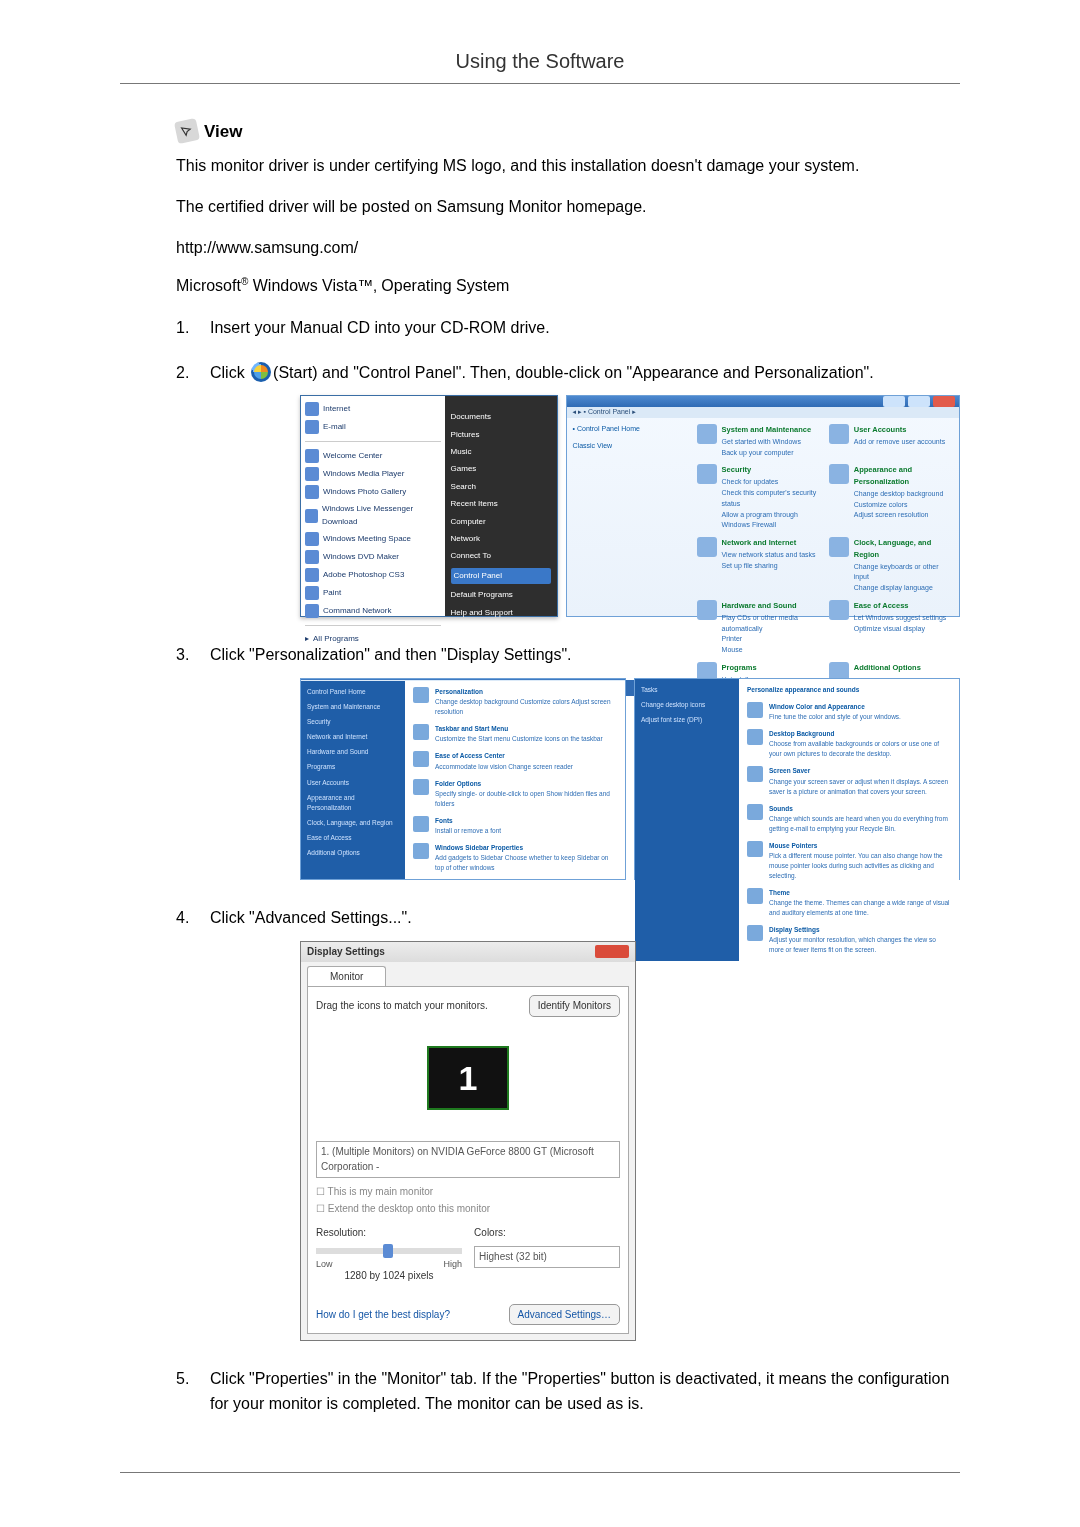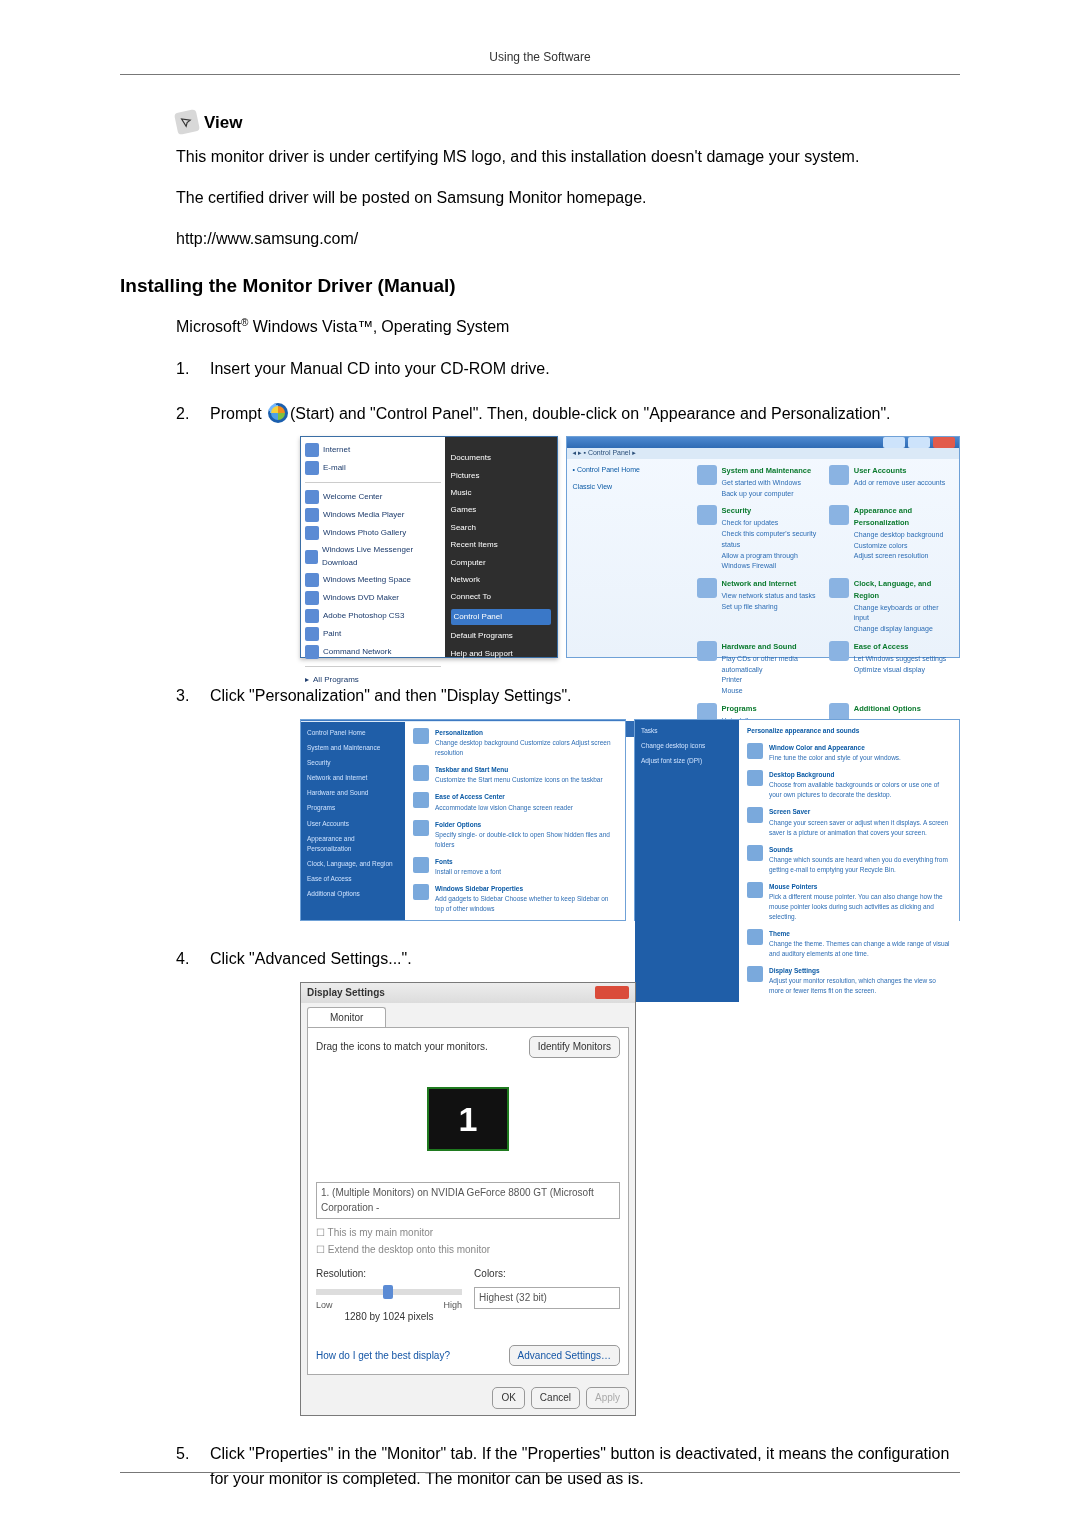--- a/index.html
+++ b/index.html
@@ -1,17 +1,17 @@
 <!DOCTYPE html>
 <html><head>
 <meta charset="utf-8">
 <style>
   body{margin:0;background:#fff;font-family:Arial,Helvetica,sans-serif;color:#000;display:flex;justify-content:center}
   .page{width:1080px;height:1527px;position:relative;box-sizing:border-box;padding:50px 120px 60px}
-  .header-title{text-align:center;font-size:12px;color:#333;padding-bottom:10px;border-bottom:1px solid #777;margin-bottom:36px}
+  .header-title{text-align:center;font-size:20px;color:#333;padding-bottom:10px;border-bottom:1px solid #777;margin-bottom:36px}
   .note-row{display:flex;align-items:flex-end;gap:6px;margin:20px 0 12px 56px}
   .note-icon{width:22px;height:22px;border-radius:4px;background:#d8d8d8;display:flex;align-items:center;justify-content:center;transform:rotate(-12deg)}
   .note-icon svg{width:14px;height:14px}
   .note-label{font-size:17px;font-weight:bold}
   .body-text{font-size:16px;line-height:1.55;margin:0 0 16px 56px;max-width:770px}
   h2.section{font-size:19px;font-weight:bold;margin:24px 0 20px}
   .sub{font-size:16px;margin-left:56px;margin-bottom:20px}
   sup{font-size:10px}
   ol.steps{list-style:none;padding:0;margin:0 0 0 56px;max-width:792px;counter-reset:st}
   ol.steps>li{counter-increment:st;position:relative;padding-left:34px;font-size:16px;line-height:1.55;margin-bottom:20px}
@@ -86,27 +86,26 @@
       <svg viewBox="0 0 24 24" fill="none" stroke="#333" stroke-width="2">
           <path d="M4 5l5 14 3-6 6-3z"></path>
         </svg>
     </span>
     <span class="note-label">View</span>
   </div>
   <p class="body-text">This monitor driver is under certifying MS logo, and this installation doesn't damage your system.</p>
   <p class="body-text">The certified driver will be posted on Samsung Monitor homepage.</p>
   <p class="body-text">http://www.samsung.com/</p>
 
-  <h2 class="section">Installing the Monitor Driver (Manual)</h2>
   <p class="sub"><span>Microsoft</span><sup>®</sup><span> Windows Vista™‚ Operating System</span></p>
 
   <ol class="steps">
     <li>Insert your Manual CD into your CD-ROM drive.</li>
     <li>
-      <span>Prompt </span><span class="start-orb"></span><span>(Start) and "Control Panel". Then, double-click on "Appearance and Personalization".</span>
+      <span>Click </span><span class="start-orb"></span><span>(Start) and "Control Panel". Then, double-click on "Appearance and Personalization".</span>
       
       <div class="shot shot1">
         <div class="startmenu">
           <div class="sm-left">
             <div class="row">
                 <span class="sm-ic"></span>
                 <span>Internet</span>
               </div>
             <div class="row">
                 <span class="sm-ic"></span>
@@ -351,25 +350,20 @@
               <div class="ds-col">
                 <span>Colors:</span>
                 <div class="ds-sel" style="margin-top:6px">Highest (32 bit)</div>
               </div>
             </div>
             <div class="ds-link">
                 <span>How do I get the best display?</span>
                 <span class="ds-btn">Advanced Settings…</span>
               </div>
           </div>
-          <div class="ds-foot">
-            <span class="ds-btn">OK</span>
-            <span class="ds-btn">Cancel</span>
-            <span class="ds-btn" style="color:#aaa">Apply</span>
-          </div>
         </div>
       </div>
     </li>
     <li>Click "Properties" in the "Monitor" tab. If the "Properties" button is deactivated, it means the configuration for your monitor is completed. The monitor can be used as is.</li>
   </ol>
 
   <div class="footer-rule"></div>
 </div>
 
 </body></html>

